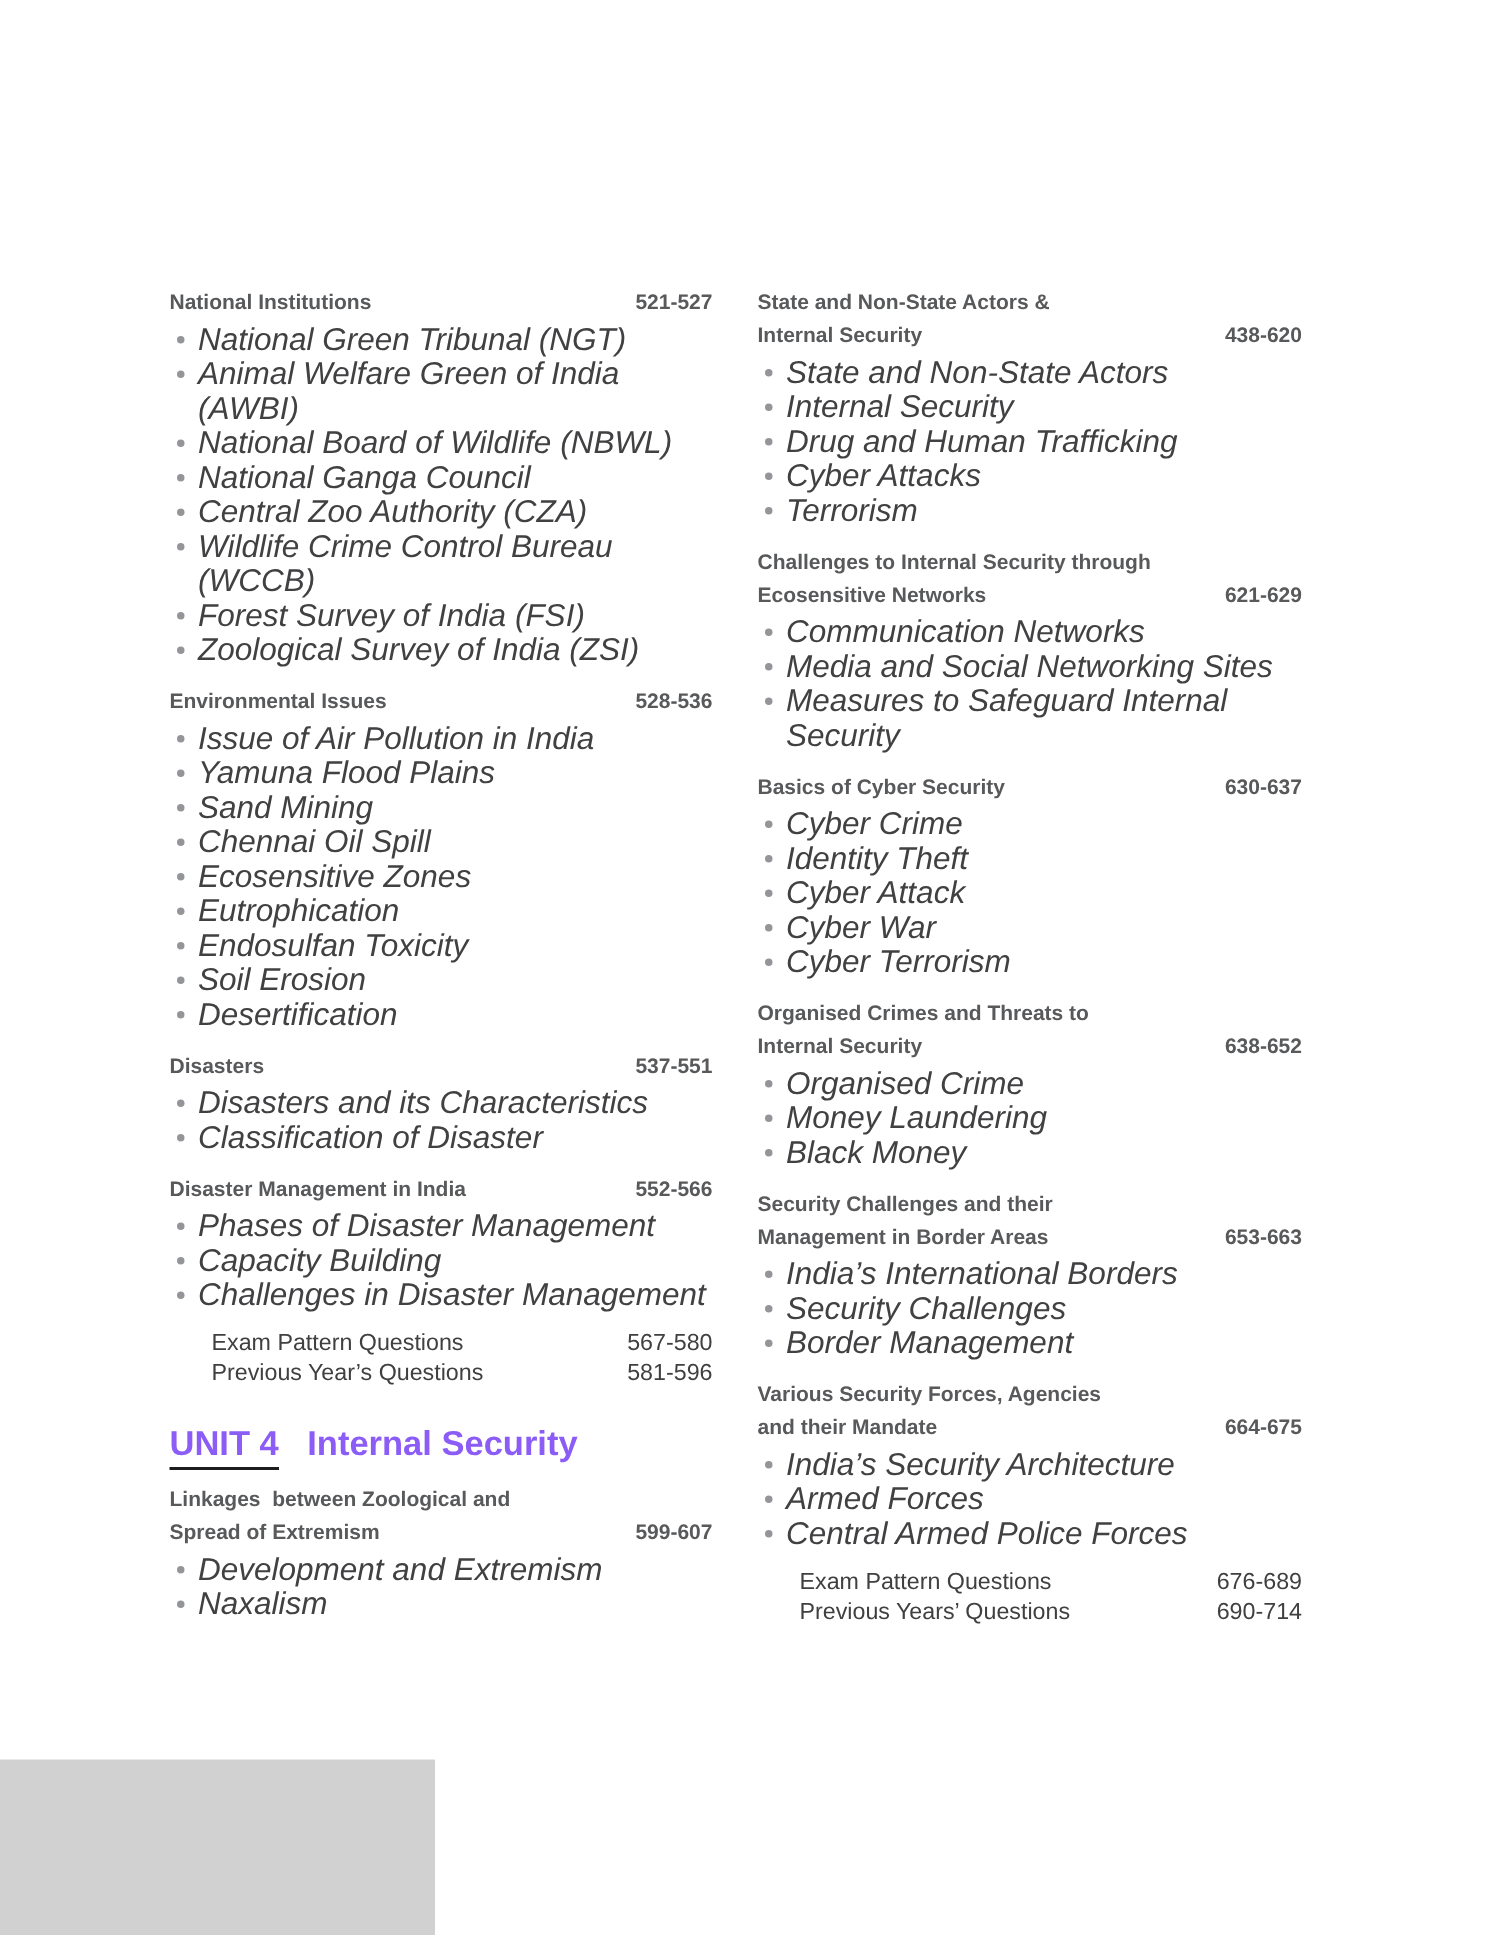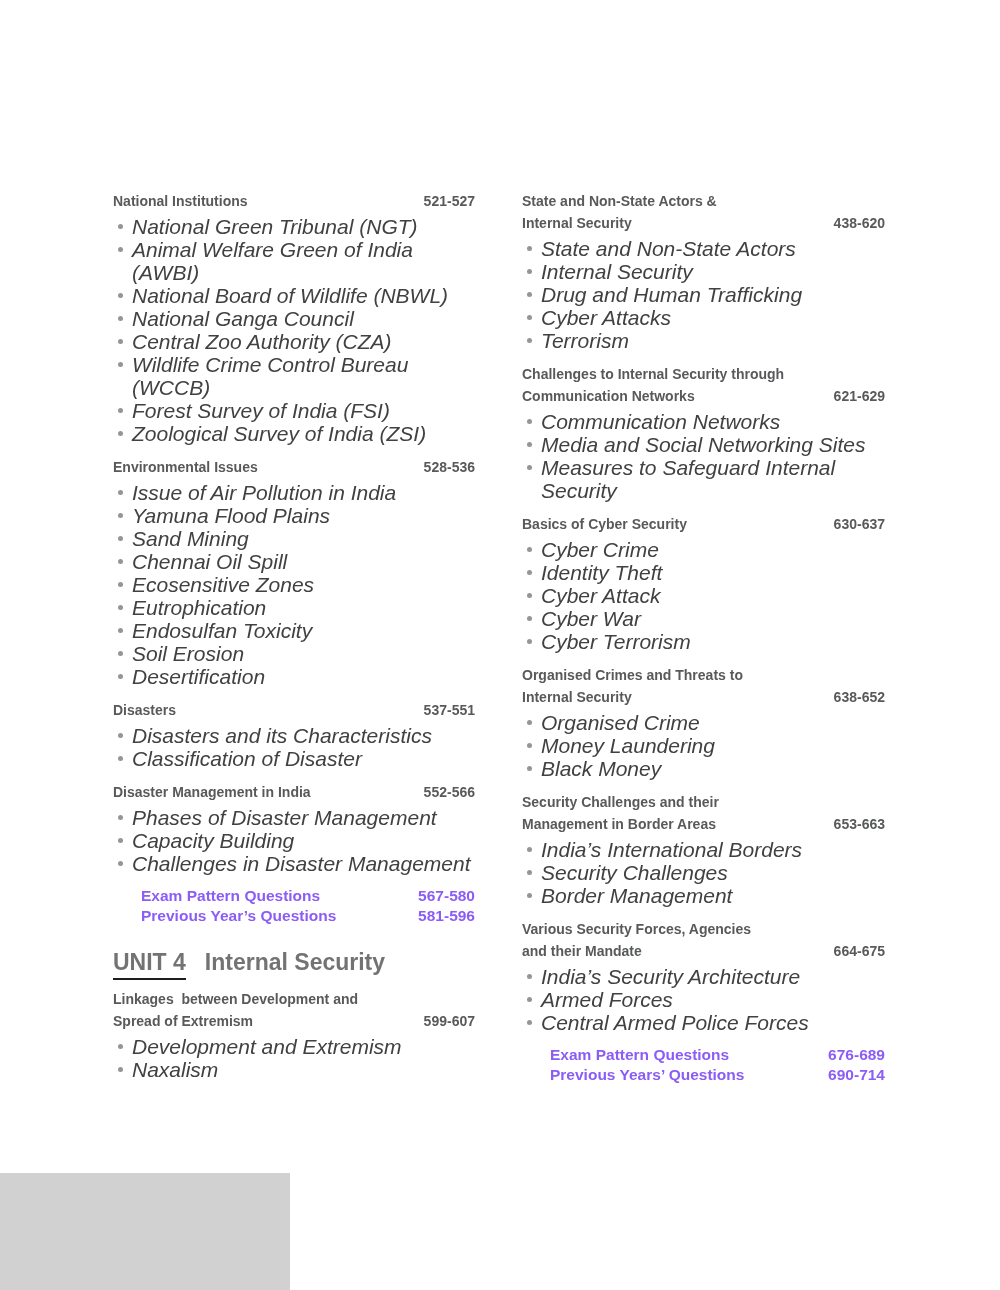--- a/index.html
+++ b/index.html
@@ -5,45 +5,45 @@
   html,body{margin:0;padding:0;}
   body{
     width:1000px;height:1290px;
     background:#ffffff;
     font-family:"Liberation Sans", sans-serif;
     position:relative;overflow:hidden;
   }
   .page{position:absolute;inset:0;width:1000px;height:1290px;background:#ffffff;}
   .col{position:absolute;top:190px;}
   .col-left{left:113px;width:362px;}
-  .col-right{left:522px;width:363px;}
+  .col-right{left:505px;width:363px;}
   .toc-section{margin-bottom:11px;}
   .sec-head{
     display:flex;justify-content:space-between;align-items:flex-end;
     color:#58595b;font-weight:700;font-size:14px;line-height:22px;
   }
   .sec-title{white-space:pre-wrap;}
   .sec-pages{white-space:nowrap;padding-left:8px;}
   .sec-items{list-style:none;margin:3px 0 0 0;padding:0;}
   .toc-item{
     position:relative;padding-left:19px;
     font-size:21px;line-height:23px;color:#414042;font-style:italic;
   }
   .bullet{
     position:absolute;left:5px;top:9px;width:5px;height:5px;
     border-radius:50%;background:#939598;
   }
   .exam-block{margin:8px 0 0 28px;}
   .exam-row{
     display:flex;justify-content:space-between;
-    font-weight:700;color:#8b5cf6;font-size:15.5px;line-height:19.5px;
+    font-weight:400;color:#404040;font-size:15.5px;line-height:19.5px;
   }
   .unit-head{
     margin-top:22px;margin-bottom:8px;
-    font-size:23px;font-weight:700;color:#737373;line-height:30px;
+    font-size:23px;font-weight:700;color:#8b5cf6;line-height:30px;
   }
   .unit-num{
     display:inline-block;border-bottom:2.5px solid #1d1d1f;
     padding-bottom:1px;margin-right:19px;
   }
   .footer-block{
     position:absolute;left:0;top:1173px;width:290px;height:117px;
     background:#d1d1d1;
   }
 </style>
@@ -112,21 +112,21 @@
           <span>567-580</span>
         </div>
         <div class="exam-row">
           <span>Previous Year’s Questions</span>
           <span>581-596</span>
         </div>
       </div>
       <div class="unit-head"><span class="unit-num">UNIT 4</span><span class="unit-title">Internal Security</span></div>
       <section class="toc-section">
         <div class="sec-head">
-          <div class="sec-title">Linkages  between Development and
+          <div class="sec-title">Linkages  between Zoological and
 Spread of Extremism</div>
           <div class="sec-pages">599-607</div>
         </div>
         <ul class="sec-items">
           <li class="toc-item"><span class="bullet"></span><span>Development and Extremism</span></li>
           <li class="toc-item"><span class="bullet"></span><span>Naxalism</span></li>
         </ul>
       </section>
     </div>
   <div class="col col-right" id="col-right">
@@ -140,21 +140,21 @@
           <li class="toc-item"><span class="bullet"></span><span>State and Non-State Actors</span></li>
           <li class="toc-item"><span class="bullet"></span><span>Internal Security</span></li>
           <li class="toc-item"><span class="bullet"></span><span>Drug and Human Trafficking</span></li>
           <li class="toc-item"><span class="bullet"></span><span>Cyber Attacks</span></li>
           <li class="toc-item"><span class="bullet"></span><span>Terrorism</span></li>
         </ul>
       </section>
       <section class="toc-section">
         <div class="sec-head">
           <div class="sec-title">Challenges to Internal Security through
-Communication Networks</div>
+Ecosensitive Networks</div>
           <div class="sec-pages">621-629</div>
         </div>
         <ul class="sec-items">
           <li class="toc-item"><span class="bullet"></span><span>Communication Networks</span></li>
           <li class="toc-item"><span class="bullet"></span><span>Media and Social Networking Sites</span></li>
           <li class="toc-item"><span class="bullet"></span><span>Measures to Safeguard Internal Security</span></li>
         </ul>
       </section>
       <section class="toc-section">
         <div class="sec-head">

